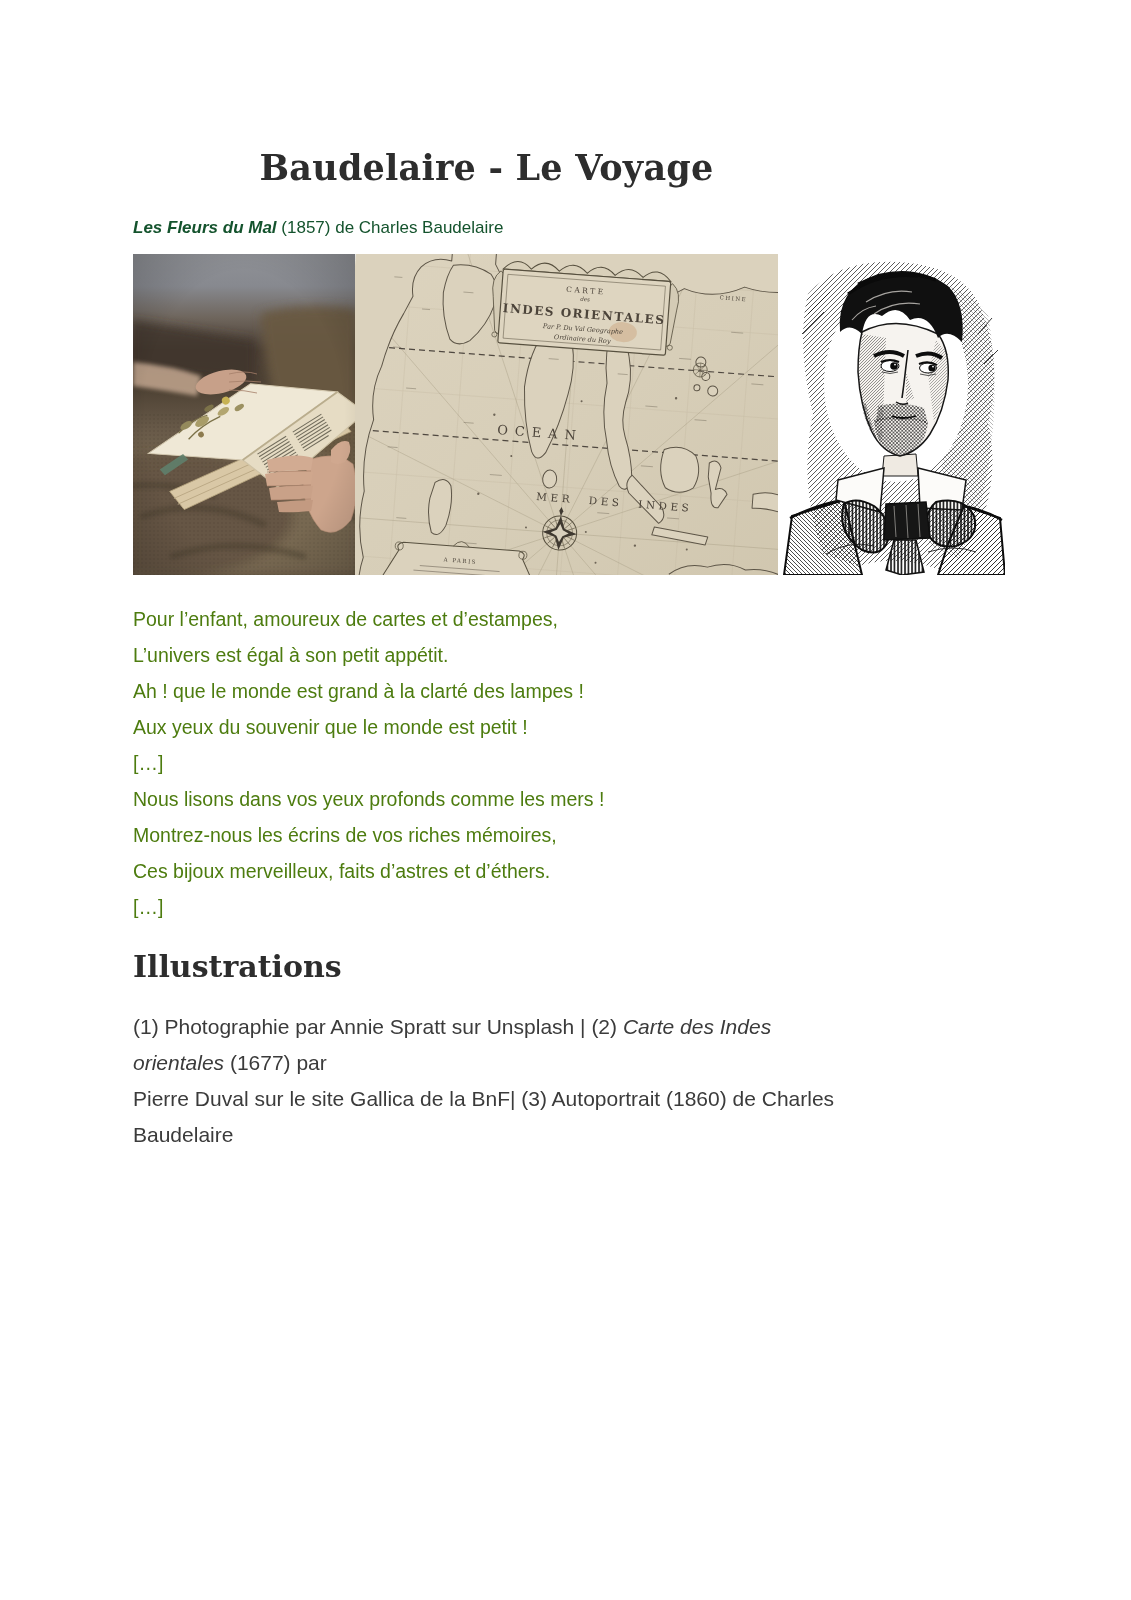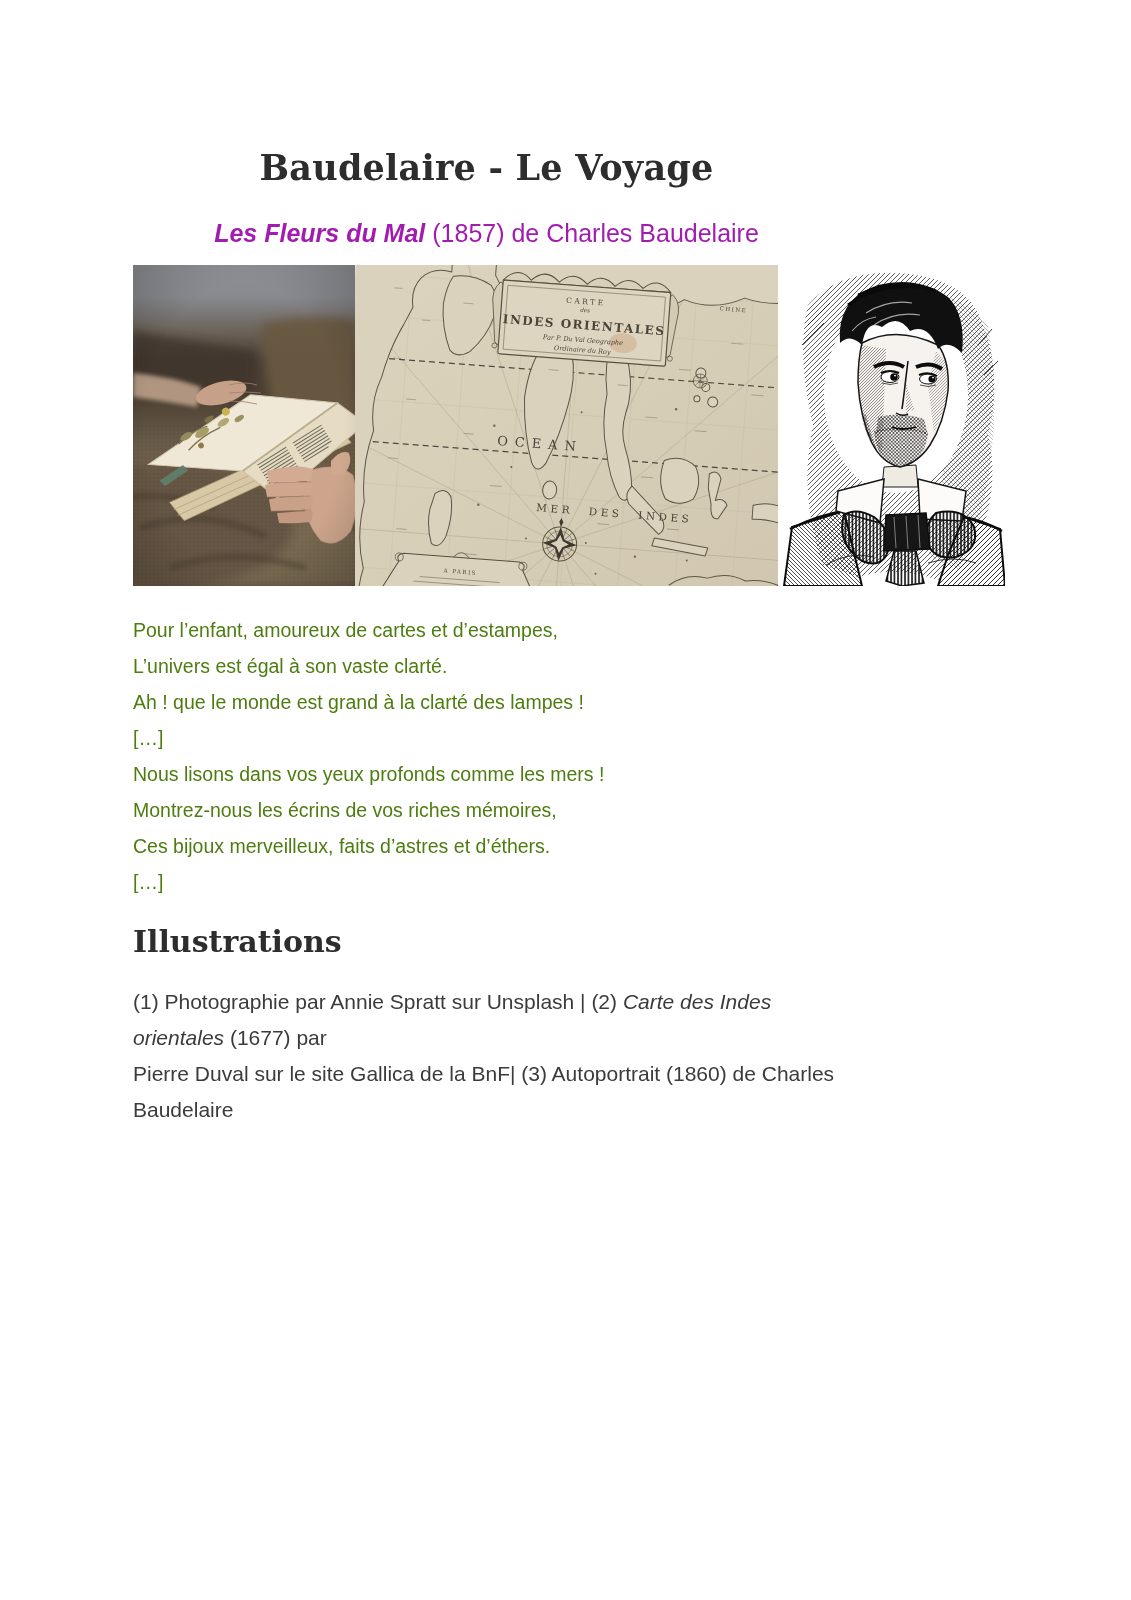--- a/index.html
+++ b/index.html
@@ -1,19 +1,19 @@
 <!DOCTYPE html>
 <html><head>
 <meta charset="utf-8">
 <style>
   html,body{margin:0;padding:0;background:#ffffff;}
   body{width:1131px;height:1600px;font-family:"Liberation Sans",sans-serif;color:#3b3b3b;-webkit-font-smoothing:antialiased;}
   .page{box-sizing:border-box;width:966px;height:1600px;padding:0 126px 0 133px;position:relative;background:#fff;}
   .title{margin:0;padding-top:146px;text-align:center;font-family:"DejaVu Serif",serif;font-weight:600;font-size:35px;line-height:1.25;color:#2d2d2d;letter-spacing:.2px;}
-  .subtitle{margin:26px 0 0 0;font-size:25px;line-height:1.4;color:#a21caf;text-align:center;}
+  .subtitle{margin:26px 0 0 0;font-size:17px;line-height:1.4;color:#14532d;}
   .subtitle .work{font-weight:700;font-style:italic;}
   .collage{margin-top:14px;height:321px;display:flex;align-items:flex-start;}
   .photo-svg{width:222px;height:321px;flex:0 0 auto;display:block;}
   .map-wrap{width:423px;height:321px;flex:0 0 auto;position:relative;overflow:hidden;background:#fff;}
   .map-tilt{position:absolute;left:4px;top:-40px;width:450px;height:420px;transform:rotate(4.3deg);transform-origin:0 0;box-shadow:-2px 0 3px rgba(0,0,0,.12);}
   .map-tilt svg{display:block;width:450px;height:420px;}
   .portrait-svg{width:227px;height:321px;flex:0 0 auto;display:block;background:#fff;}
   .section-h{margin:0;font-family:"DejaVu Serif",serif;font-weight:600;font-size:30px;line-height:1.2;color:#2d2d2d;}
   #texte-heading{margin-top:52px;}
   .poem{margin-top:26px;font-size:19.5px;line-height:36px;color:#4d7c0f;}
@@ -383,22 +383,23 @@
         <path d="M48,300 Q70,286 96,292" fill="none"></path>
         <path d="M150,298 Q176,290 198,298" fill="none"></path>
         <path d="M30,60 L52,38 M24,80 L46,58 M200,80 L214,64 M206,110 L220,96" fill="none"></path>
       </g>
     </svg>
   </div>
 
 
   <div class="poem">
     <div class="poem-line">Pour l’enfant, amoureux de cartes et d’estampes,</div>
-    <div class="poem-line">L’univers est égal à son vaste clarté.</div>
+    <div class="poem-line">L’univers est égal à son petit appétit.</div>
     <div class="poem-line">Ah ! que le monde est grand à la clarté des lampes !</div>
+    <div class="poem-line">Aux yeux du souvenir que le monde est petit !</div>
     <div class="poem-line">[…]</div>
     <div class="poem-line">Nous lisons dans vos yeux profonds comme les mers !</div>
     <div class="poem-line">Montrez-nous les écrins de vos riches mémoires,</div>
     <div class="poem-line">Ces bijoux merveilleux, faits d’astres et d’éthers.</div>
     <div class="poem-line">[…]</div>
   </div>
 
   <h2 class="section-h" id="illustrations-heading">Illustrations</h2>
 
   <p class="credits"><span>(1) Photographie par Annie Spratt sur Unsplash | (2) </span><em>Carte des Indes orientales</em><span> (1677) par</span><br><span>Pierre Duval sur le site Gallica de la BnF| (3) Autoportrait (1860) de Charles Baudelaire</span></p>

